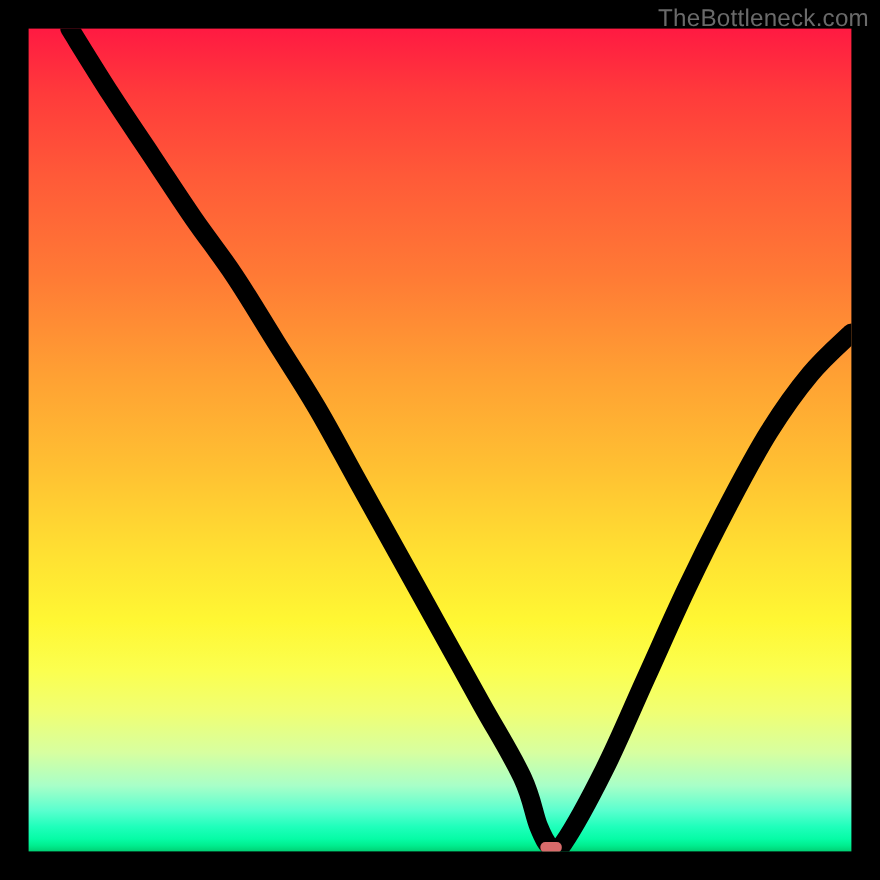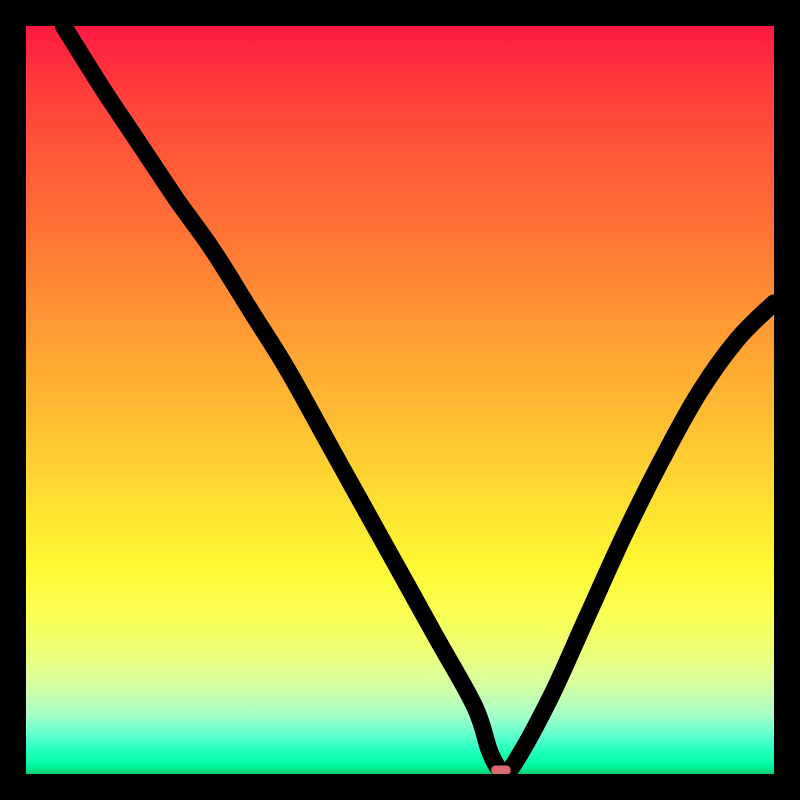--- a/index.html
+++ b/index.html
@@ -69,20 +69,21 @@
   }
   .marker {
     fill: #d86b6b;
     stroke: none;
   }
 </style>
 </head>
 <body>
 <div class="frame">
 
+  <div class="watermark">TheBottleneck.com</div>
 
   <div class="plot">
     <svg viewBox="0 0 100 100" preserveAspectRatio="none">
       <path id="curve-path" class="curve" d="M 5.00 0.00 C 5.90 1.44, 8.20 5.21, 10.00 8.00 C 11.80 10.79, 13.20 12.80, 15.00 15.50 C 16.80 18.20, 18.20 20.39, 20.00 23.00 C 21.80 25.61, 23.20 27.30, 25.00 30.00 C 26.80 32.70, 28.20 35.12, 30.00 38.00 C 31.80 40.88, 33.20 42.94, 35.00 46.00 C 36.80 49.06, 38.20 51.76, 40.00 55.00 C 41.80 58.24, 43.20 60.76, 45.00 64.00 C 46.80 67.24, 48.20 69.76, 50.00 73.00 C 51.80 76.24, 53.20 78.76, 55.00 82.00 C 56.80 85.24, 58.74 88.30, 60.00 91.00 C 61.26 93.70, 61.37 95.47, 62.00 97.00 C 62.63 98.53, 62.96 99.14, 63.50 99.50 C 64.04 99.86, 63.83 100.71, 65.00 99.00 C 66.17 97.29, 68.20 93.60, 70.00 90.00 C 71.80 86.40, 73.20 82.96, 75.00 79.00 C 76.80 75.04, 78.20 71.78, 80.00 68.00 C 81.80 64.22, 83.20 61.42, 85.00 58.00 C 86.80 54.58, 88.20 51.88, 90.00 49.00 C 91.80 46.12, 93.20 44.16, 95.00 42.00 C 96.80 39.84, 99.10 37.90, 100.00 37.00"></path>
       <rect id="marker-rect" class="marker" x="62.20" y="98.85" width="2.6" height="1.3" rx="0.6" ry="0.6" fill="#d86b6b"></rect>
     </svg>
   </div>
 
 </div>
 

